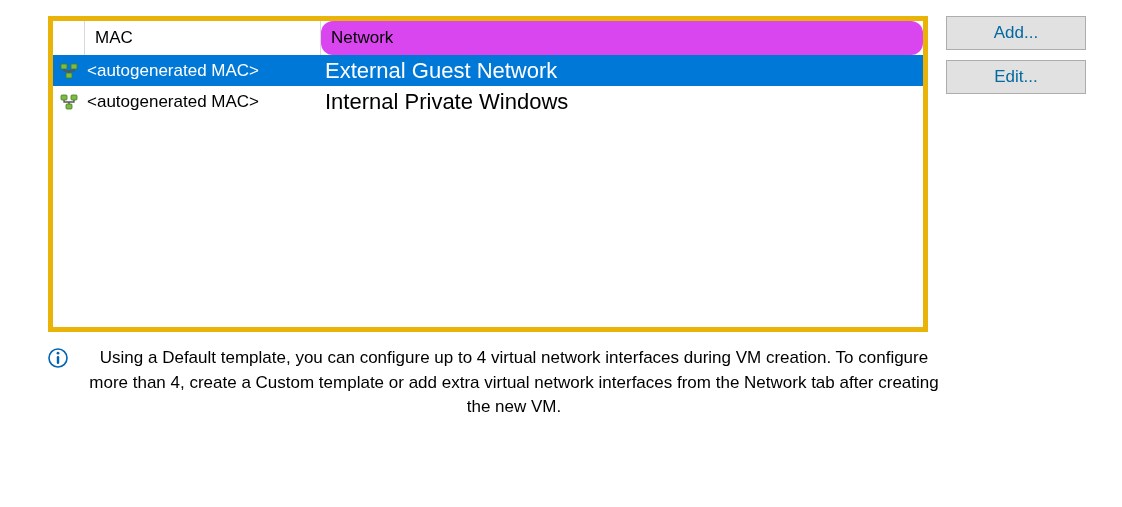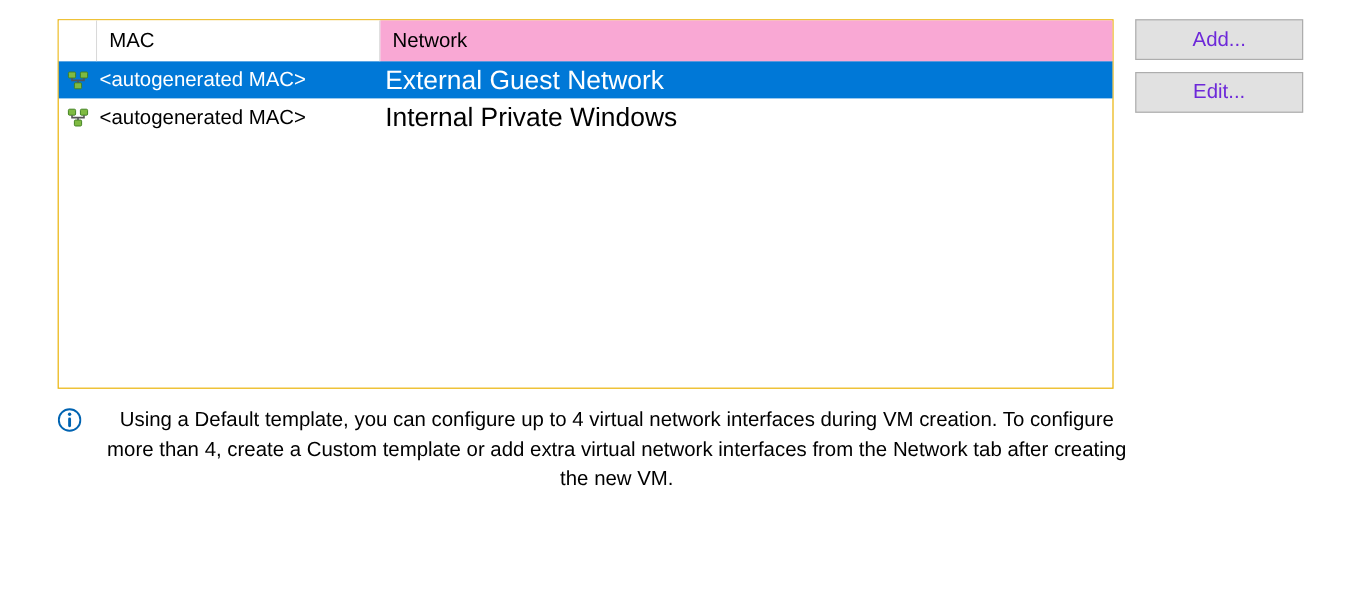--- a/index.html
+++ b/index.html
@@ -18,39 +18,39 @@
     font-size: 17px;
     margin-bottom: 18px;
   }
   .body-row {
     display: flex;
     align-items: flex-start;
     gap: 18px;
   }
   .table {
     width: 880px;
-    border: 1px solid #eab308;
+    border: 5px solid #eab308;
     background: #fff;
   }
   .thead {
     display: flex;
     height: 34px;
   }
   .th {
     display: flex;
     align-items: center;
     border-right: 1px solid #d9d9d9;
     padding-left: 10px;
     font-size: 17px;
     color: #000;
     background: #fff;
   }
   .th-icon { width: 32px; padding: 0; }
   .th-mac { width: 236px; }
-  .th-net { flex: 1; border-right: none; background: #f9a8d4; }
+  .th-net { flex: 1; border-right: none; background: #d946ef; border-radius: 12px; }
   .tbody { height: 272px; }
   .tr {
     display: flex;
     align-items: center;
     height: 31px;
   }
   .tr.selected { background: #0078d7; color: #fff; }
   .td-icon {
     width: 32px;
     display: flex;
@@ -64,21 +64,21 @@
     flex-direction: column;
     gap: 10px;
     width: 140px;
   }
   .btn {
     height: 34px;
     background: #e1e1e1;
     border: 1px solid #adadad;
     font-family: inherit;
     font-size: 17px;
-    color: #6d28d9;
+    color: #0369a1;
     cursor: pointer;
   }
   .info {
     display: flex;
     align-items: flex-start;
     margin-top: 14px;
     gap: 12px;
     max-width: 900px;
     text-align: center;
   }

